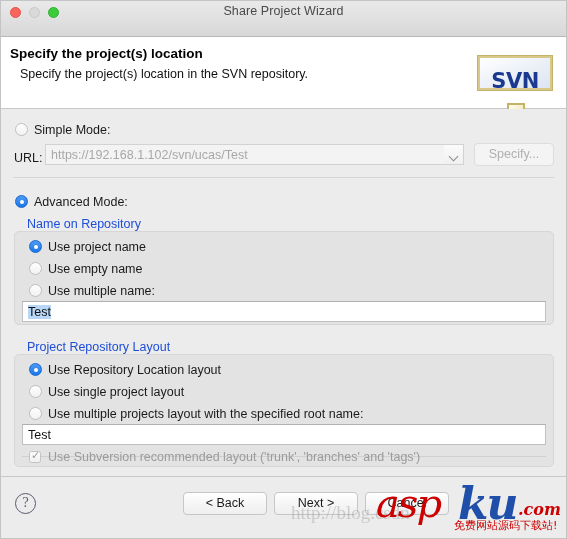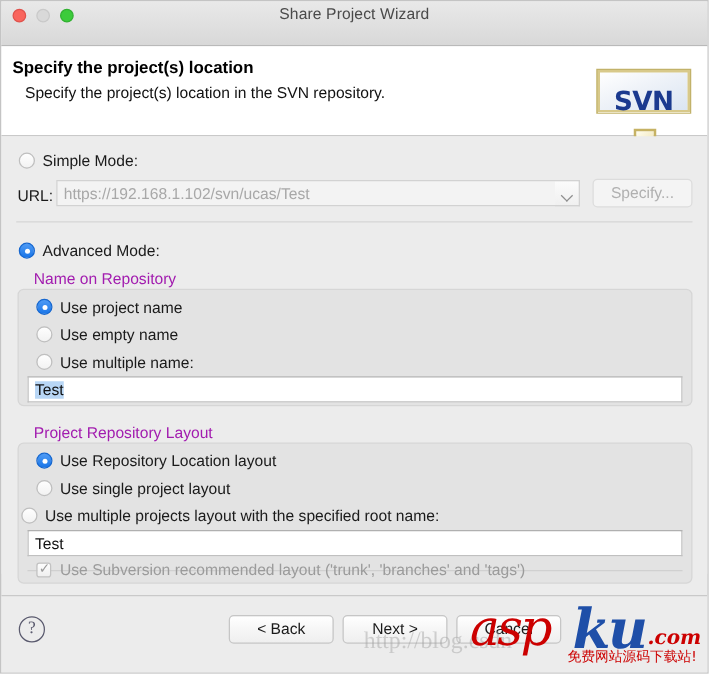--- a/index.html
+++ b/index.html
@@ -227,21 +227,21 @@
     border-radius: 4px;
     font-size: 12.5px;
     color: #1a1a1a;
     text-align: center;
     line-height: 21px;
     height: 23px;
   }
   .pbtn.disabled { color: #b0b0b0; border-color: #dcdcdc; background: #f4f4f4; }
 
   
-  .glabel { font-size: 12.5px; color: #a21caf; }
+  .glabel { font-size: 12.5px; color: #1d4ed8; }
   .gbox {
     position: absolute;
     background: #e3e3e3;
     border: 1px solid #d6d6d6;
     border-radius: 5px;
     box-sizing: border-box;
   }
 
   .hrule {
     position: absolute;
@@ -399,21 +399,21 @@
     <div class="gbox" style="left:13px; top:245px; width:540px; height:113px;"></div>
 
     <div class="row" style="left:28px; top:251px;">
       <span class="radio on"></span><span class="rlabel">Use Repository Location layout</span>
     </div>
 
     <div class="row" style="left:28px; top:273px;">
       <span class="radio off"></span><span class="rlabel">Use single project layout</span>
     </div>
 
-    <div class="row" style="left:16px; top:295px;">
+    <div class="row" style="left:28px; top:295px;">
       <span class="radio off"></span><span class="rlabel">Use multiple projects layout with the specified root name:</span>
     </div>
 
     <div class="tfield" style="position:absolute; left:21px; top:315px; width:524px;">Test</div>
 
     <div class="hrule" style="left:21px; top:347px; width:524px; background:#d0d0d0;"></div>
 
     <div class="row" style="left:28px; top:338px;">
       <span class="checkbox checked"></span><span class="rlabel dim">Use Subversion recommended layout ('trunk', 'branches' and 'tags')</span>
     </div>

